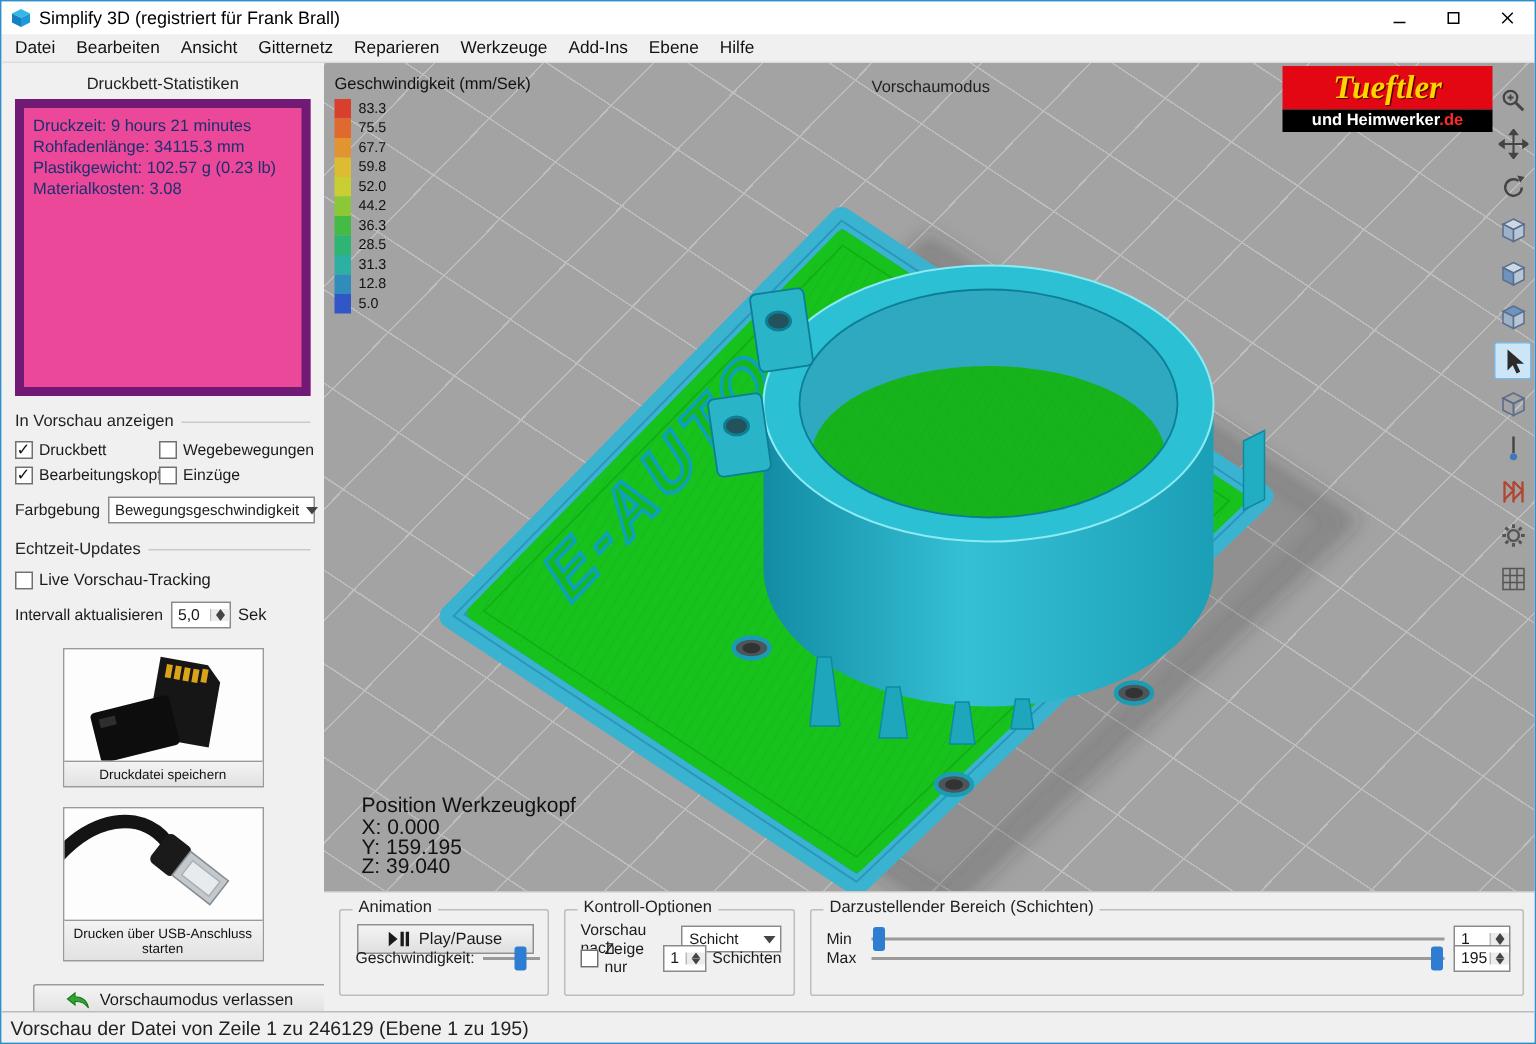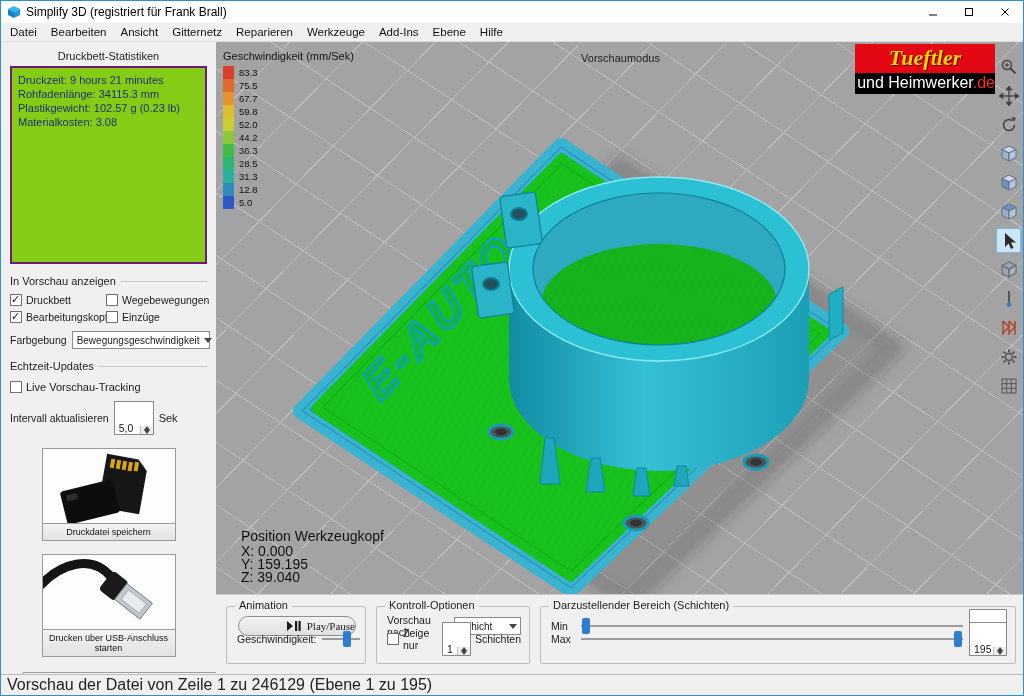--- a/index.html
+++ b/index.html
@@ -13,31 +13,31 @@
   .win-btns { margin-left:auto; display:flex; height:100%; }
   .win-btn { width:36px; height:100%; display:flex; align-items:center; justify-content:center; }
 
   
   .menubar { position:absolute; left:0; top:22px; width:100%; height:19px; background:#f0f0f0; border-bottom:1px solid #dcdcdc; display:flex; align-items:center; padding-left:2px; }
   .menu-item { padding:2px 7px; font-size:11.5px; color:#111; }
 
   
   .left-panel { position:absolute; left:0; top:41px; width:215px; height:632px; background:#f0f0f0; padding:6px 9px 0 9px; }
   .stats-title { text-align:center; font-size:11px; color:#222; padding:2px 0 4px 0; }
-  .stats-box { height:198px; background:#84cc16; border:2px solid #701a75; padding:5px 6px; color:#1c2f6e; line-height:14px; font-size:11px; }
+  .stats-box { height:198px; background:#ec4899; border:6px solid #701a75; padding:5px 6px; color:#1c2f6e; line-height:14px; font-size:11px; }
   .sec { display:flex; align-items:center; gap:5px; margin-top:11px; font-size:11px; color:#222; white-space:nowrap; }
   .sec::after { content:""; flex:1; height:1px; background:#c9c9c9; }
   .cb-grid { display:grid; grid-template-columns:96px 100px; row-gap:5px; margin-top:7px; }
   .cb { display:flex; align-items:center; gap:4px; font-size:10.5px; cursor:default; }
   .cb .box { width:12px; height:12px; border:1px solid #707070; background:#fff; position:relative; flex:none; }
   .cb .box.checked::after { content:"✓"; position:absolute; left:0px; top:-2px; font-size:11px; color:#111; }
   .row { display:flex; align-items:center; gap:5px; margin-top:8px; }
   .select { display:flex; align-items:center; justify-content:space-between; background:#fff; border:1px solid #8a8a8a; height:18px; padding:0 3px 0 4px; font-size:10px; }
   .dd-arrow { width:0; height:0; border-left:4px solid transparent; border-right:4px solid transparent; border-top:5px solid #444; margin-left:4px; }
-  .spin { display:flex; background:#fff; border:1px solid #8a8a8a; height:34px; align-items:flex-end; }
+  .spin { display:flex; background:#fff; border:1px solid #8a8a8a; height:18px; align-items:center; }
   .spin-val { flex:1; display:flex; align-items:center; padding-left:4px; font-size:10.5px; }
   .spin-btns { width:13px; border-left:1px solid #bbb; display:flex; flex-direction:column; }
   .spin-btn { flex:1; display:flex; align-items:center; justify-content:center; background:#ececec; }
   .tri-up { width:0; height:0; border-left:3px solid transparent; border-right:3px solid transparent; border-bottom:4px solid #444; }
   .tri-dn { width:0; height:0; border-left:3px solid transparent; border-right:3px solid transparent; border-top:4px solid #444; }
   .media-card { width:134px; margin:13px auto 0 auto; border:1px solid #9a9a9a; background:#fff; }
   .media-img { display:block; }
   .media-btn { border-top:1px solid #9a9a9a; background:linear-gradient(#f3f3f3,#e2e2e2); font-size:9px; text-align:center; padding:3px 2px; color:#111; }
   .exit-btn { margin-top:15px; width:196px; height:22px; display:flex; align-items:center; justify-content:center; gap:6px; background:linear-gradient(#f4f4f4,#e0e0e0); border:1px solid #9c9c9c; border-radius:2px; font-size:11px;margin-left:12px; }
 
@@ -54,42 +54,42 @@
   .legend-row { display:flex; align-items:center; gap:5px; height:13px; }
   .legend-swatch { width:11px; height:13px; flex:none; }
   .legend-label { font-size:9.5px; color:#111; }
   .mode-label { position:absolute; left:0; right:0; top:10px; text-align:center; font-size:11px; color:#222; }
   .position-block { position:absolute; left:25px; bottom:10px; font-size:14px; color:#111; line-height:13px; }
   .vp-toolbar { position:absolute; right:4px; top:12px; display:flex; flex-direction:column; gap:4px; }
   .tool { width:25px; height:25px; display:flex; align-items:center; justify-content:center; border:1px solid transparent; border-radius:2px; }
   .tool.active { background:#cde6f7; border-color:#7cb8e0; }
   .logo { position:absolute; right:30px; top:2px; width:140px; }
   .logo-top { background:#e30613; color:#ffd400; font-family:"Liberation Serif","DejaVu Serif",serif; font-weight:bold; font-style:italic; font-size:22px; text-align:center; padding:1px 0 2px 0; text-shadow:1px 1px 0 #5a0000; }
-  .logo-bottom { background:#000; color:#fff; font-weight:normal; font-size:16px; text-align:right; padding:1px 0 2px 0; }
+  .logo-bottom { background:#000; color:#fff; font-weight:bold; font-size:11px; text-align:center; padding:1px 0 2px 0; }
   .logo-bottom .de { color:#ff2a2a; }
 
   
   .bottom-panel { position:absolute; left:215px; top:593px; width:809px; height:80px; background:#f0f0f0; border-top:1px solid #c8c8c8; }
   .group { position:absolute; top:11px; height:58px; border:1px solid #bdbdbd; border-radius:2px; }
   .group-title { position:absolute; top:-8px; left:8px; background:#f0f0f0; padding:0 4px; font-size:11px; color:#222; white-space:nowrap; }
   .g-row { position:absolute; left:10px; right:8px; height:20px; display:flex; align-items:center; gap:6px; font-size:10.5px; }
   .g-r1 { top:9px; } .g-r2 { top:22px; }
   .group-anim { left:10px; width:140px; }
   .group-opts { left:160px; width:154px; }
   .group-range { left:324px; width:476px; }
-  .btn { display:flex; align-items:center; justify-content:flex-end; gap:6px; background:linear-gradient(#f4f4f4,#dfdfdf); border:1px solid #8f8f8f; border-radius:10px; font-size:11px;font-family:Liberation Serif, serif; }
+  .btn { display:flex; align-items:center; justify-content:center; gap:6px; background:linear-gradient(#f4f4f4,#dfdfdf); border:1px solid #8f8f8f; border-radius:0; font-size:11px; }
   .play-btn { width:118px; height:20px; margin:0 auto; }
   .slider { position:relative; height:16px; flex:none; }
   .slider .track { position:absolute; left:0; right:0; top:7px; height:2px; background:#9a9a9a; }
   .slider .thumb { position:absolute; top:0px; width:8px; height:16px; background:#2d7dd2; border-radius:2px; }
   .slider.grow { flex:1; }
   .range-label { width:24px; flex:none; }
 
   
-  .statusbar { position:absolute; left:0; top:673px; width:100%; height:21px; background:#f0f0f0; border-top:1px solid #bcbcbc; display:flex; align-items:center; padding-left:6px; font-size:16px; color:#222; }
+  .statusbar { position:absolute; left:0; top:673px; width:100%; height:21px; background:#f0f0f0; border-top:1px solid #bcbcbc; display:flex; align-items:center; padding-left:6px; font-size:13px; color:#222; }
 </style>
 </head>
 <body>
 
 <div class="window">
 
   <div class="titlebar">
     <span class="app-icon">
       <svg width="14" height="14" viewBox="0 0 14 14">
           <polygon points="7,1 13,4 7,7 1,4" fill="#35b8e8"></polygon>

